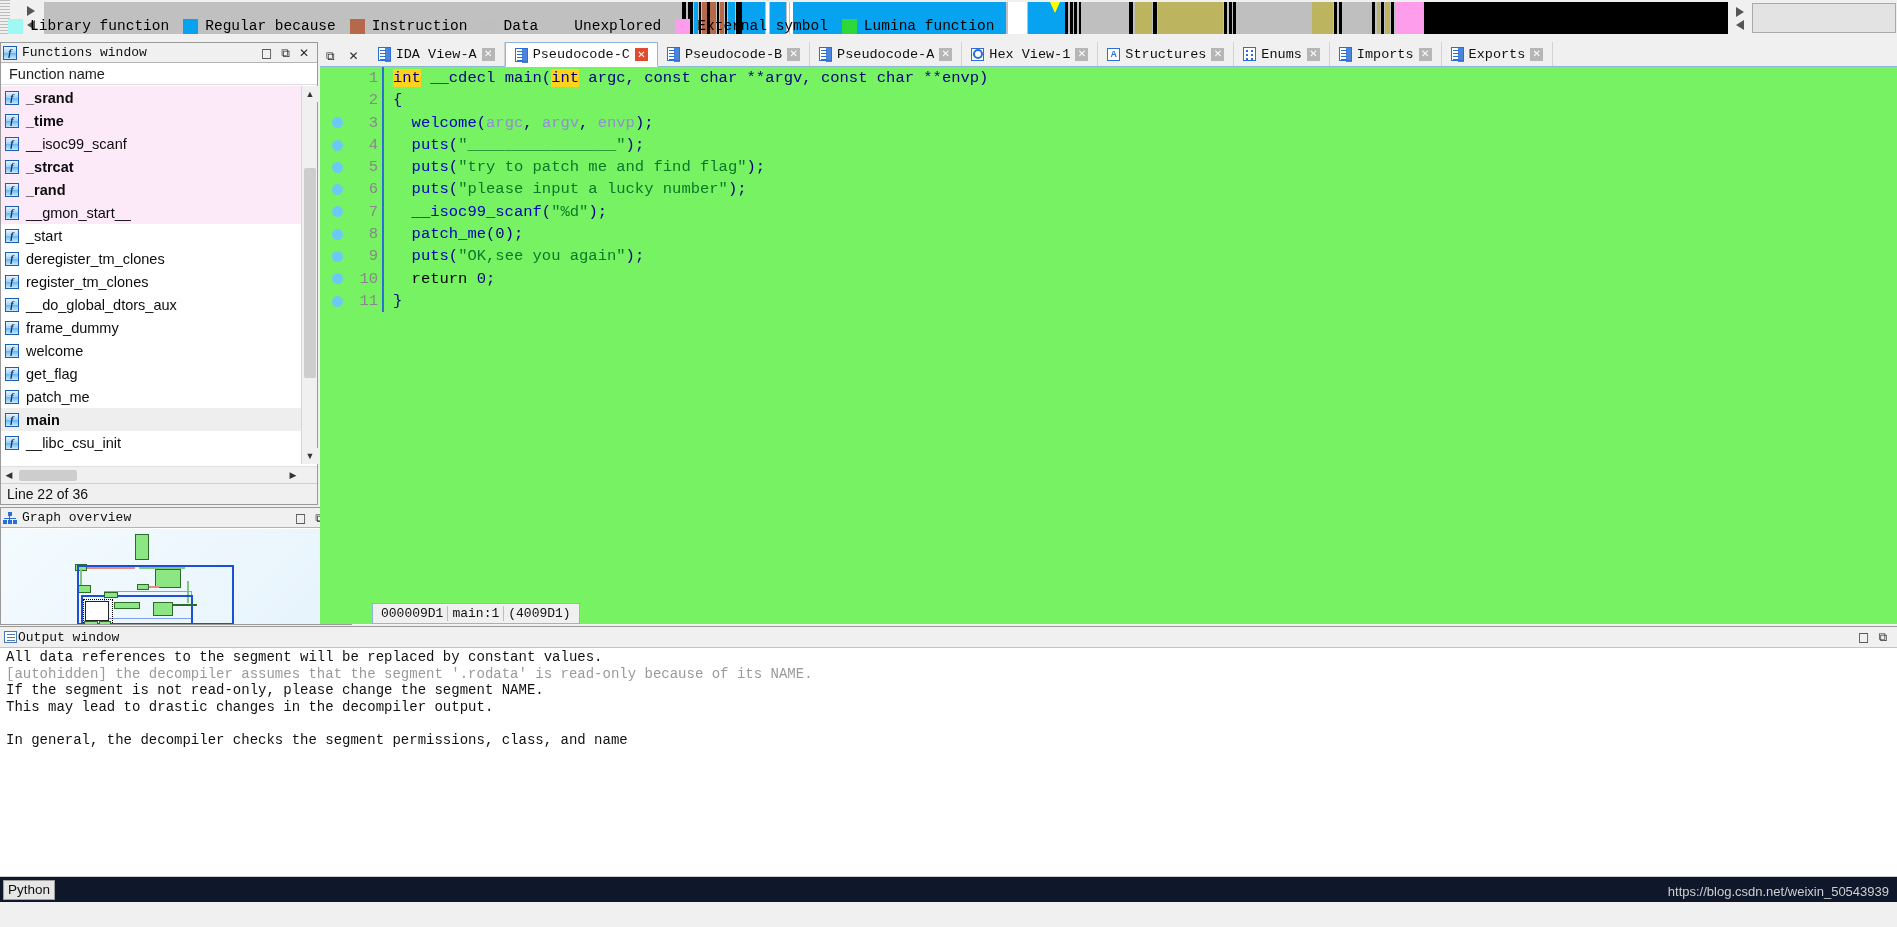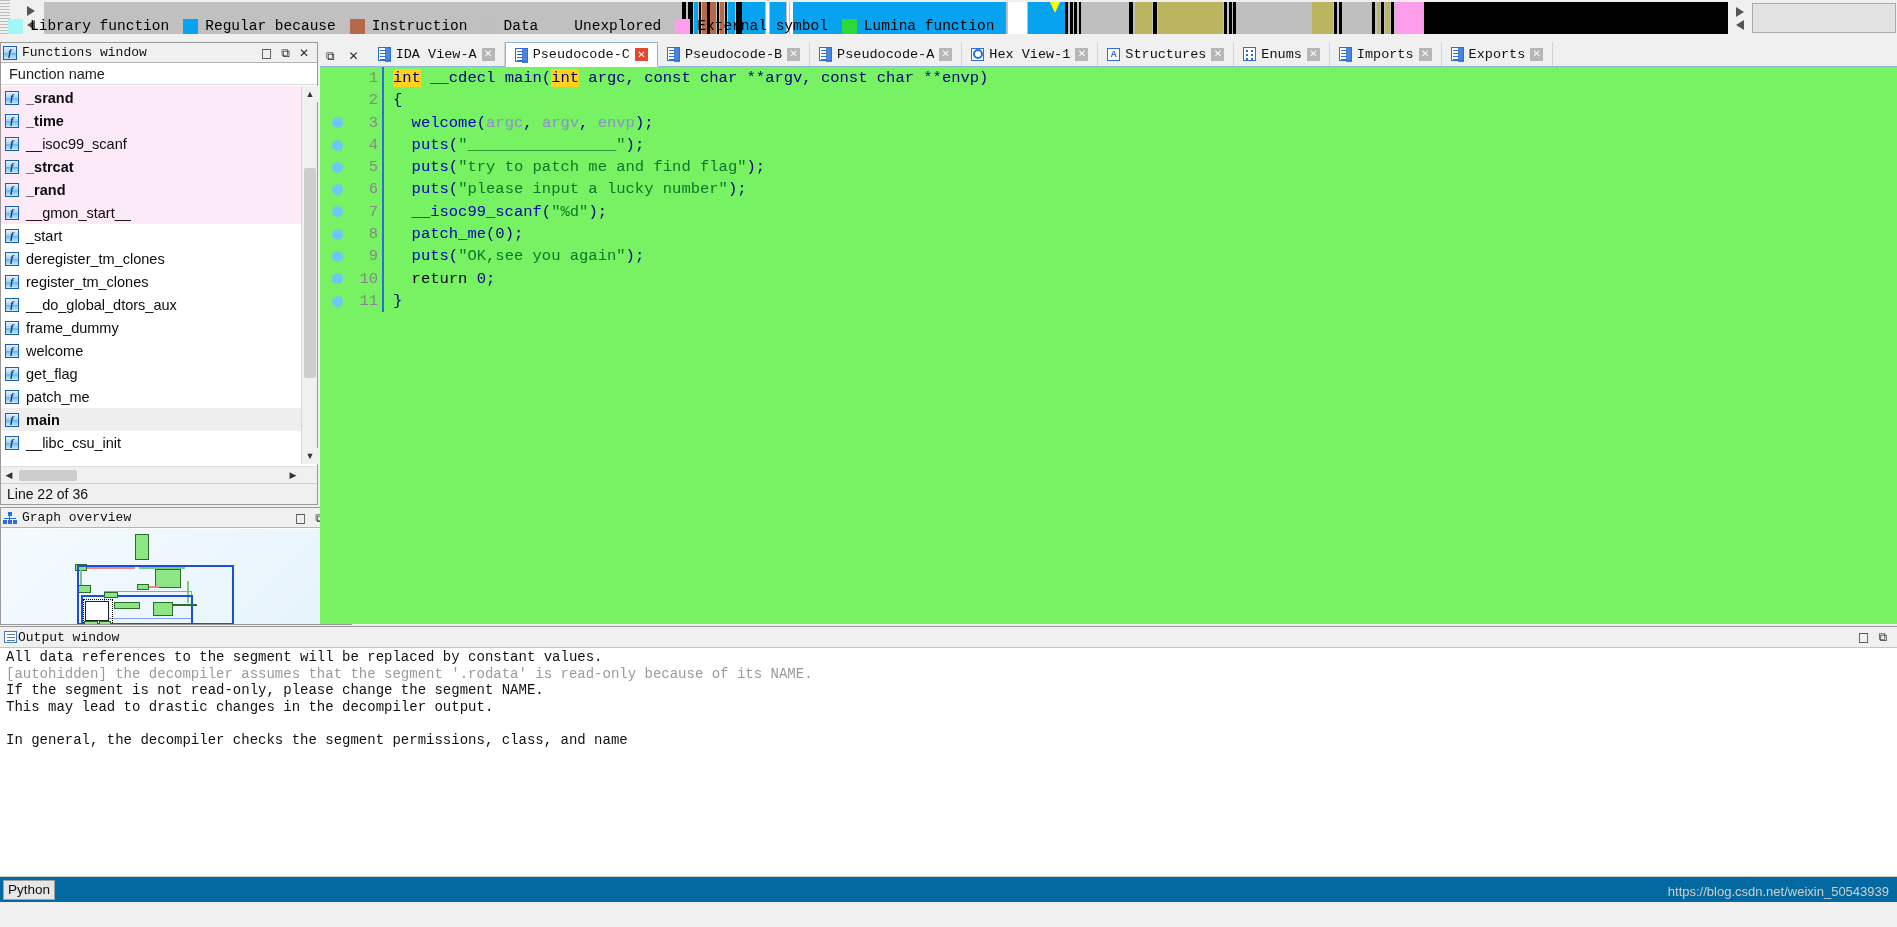--- a/index.html
+++ b/index.html
@@ -264,21 +264,21 @@
   .out-body {
     position: absolute; left: 0; top: 21px; right: 0; bottom: 26px;
     background: #fff; overflow: hidden;
     font-family: "Liberation Mono", monospace; font-size: 14px; color: #111;
     padding: 1px 0 0 6px; line-height: 16.6px;
   }
   .out-line { white-space: pre; height: 16.6px; }
   .out-line.clipped { color: #9a9a9a; }
   .out-bottom {
     position: absolute; left: 0; right: 0; bottom: 0; height: 26px;
-    background: #0369a1; border-top: 1px solid #cfcfcf; display: flex; align-items: center;
+    background: #0f172a; border-top: 1px solid #cfcfcf; display: flex; align-items: center;
   }
   .py-btn {
     margin-left: 3px; height: 20px; min-width: 52px; background: #e6e6e6;
     border: 1px solid #a0a0a0; display: flex; align-items: center; justify-content: center;
     font-size: 13.5px; color: #111; cursor: pointer;
   }
   .watermark {
     position: absolute; right: 8px; bottom: 3px;
     font-family: "Liberation Sans", sans-serif; font-size: 13px; color: #cfcfcf;
   }
@@ -566,20 +566,27 @@
           <span>Exports</span>
           <span class="tab-x">✕</span>
         </div>
       </div>
   </div>
 
   <div class="codeview">
     <div class="code-lines" id="code-lines"><div class="cl"><div class="dot-col"></div><div class="lnum">1</div><div class="codetext"><span class="k-hl">int</span><span class="k-plain"> __cdecl </span><span class="k-plain">main</span><span class="k-plain">(</span><span class="k-hl">int</span><span class="k-plain"> argc, </span><span class="k-plain">const</span><span class="k-plain"> </span><span class="k-plain">char</span><span class="k-plain"> **argv, </span><span class="k-plain">const</span><span class="k-plain"> </span><span class="k-plain">char</span><span class="k-plain"> **envp)</span></div></div><div class="cl"><div class="dot-col"></div><div class="lnum">2</div><div class="codetext"><span class="k-plain">{</span></div></div><div class="cl"><div class="dot-col"><span class="bdot"></span></div><div class="lnum">3</div><div class="codetext"><span class="k-plain">  </span><span class="k-fn">welcome</span><span class="k-plain">(</span><span class="k-arg">argc</span><span class="k-plain">, </span><span class="k-arg">argv</span><span class="k-plain">, </span><span class="k-arg">envp</span><span class="k-plain">);</span></div></div><div class="cl"><div class="dot-col"><span class="bdot"></span></div><div class="lnum">4</div><div class="codetext"><span class="k-plain">  </span><span class="k-fn">puts</span><span class="k-plain">(</span><span class="k-str">"________________"</span><span class="k-plain">);</span></div></div><div class="cl"><div class="dot-col"><span class="bdot"></span></div><div class="lnum">5</div><div class="codetext"><span class="k-plain">  </span><span class="k-fn">puts</span><span class="k-plain">(</span><span class="k-str">"try to patch me and find flag"</span><span class="k-plain">);</span></div></div><div class="cl"><div class="dot-col"><span class="bdot"></span></div><div class="lnum">6</div><div class="codetext"><span class="k-plain">  </span><span class="k-fn">puts</span><span class="k-plain">(</span><span class="k-str">"please input a lucky number"</span><span class="k-plain">);</span></div></div><div class="cl"><div class="dot-col"><span class="bdot"></span></div><div class="lnum">7</div><div class="codetext"><span class="k-plain">  </span><span class="k-fn">__isoc99_scanf</span><span class="k-plain">(</span><span class="k-str">"%d"</span><span class="k-plain">);</span></div></div><div class="cl"><div class="dot-col"><span class="bdot"></span></div><div class="lnum">8</div><div class="codetext"><span class="k-plain">  </span><span class="k-fn">patch_me</span><span class="k-plain">(</span><span class="k-num">0</span><span class="k-plain">);</span></div></div><div class="cl"><div class="dot-col"><span class="bdot"></span></div><div class="lnum">9</div><div class="codetext"><span class="k-plain">  </span><span class="k-fn">puts</span><span class="k-plain">(</span><span class="k-str">"OK,see you again"</span><span class="k-plain">);</span></div></div><div class="cl"><div class="dot-col"><span class="bdot"></span></div><div class="lnum">10</div><div class="codetext"><span class="k-plain">  </span><span class="k-kw">return</span><span class="k-plain"> </span><span class="k-num">0</span><span class="k-plain">;</span></div></div><div class="cl"><div class="dot-col"><span class="bdot"></span></div><div class="lnum">11</div><div class="codetext"><span class="k-plain">}</span></div></div></div>
   </div>
 
+  <div class="code-status">
+    <div class="status-pill">
+      <span>000009D1</span>
+      <span>main:1</span>
+      <span>(4009D1)</span>
+    </div>
+  </div>
 
   <div class="out-window">
     <div class="out-title">
       <span class="ico-out"></span>
       <span style="margin-left:1px;flex:1;">Output window</span>
       <span class="panel-btns">
         <span class="pbtn">□</span>
         <span class="pbtn">⧉</span>
       </span>
     </div>

